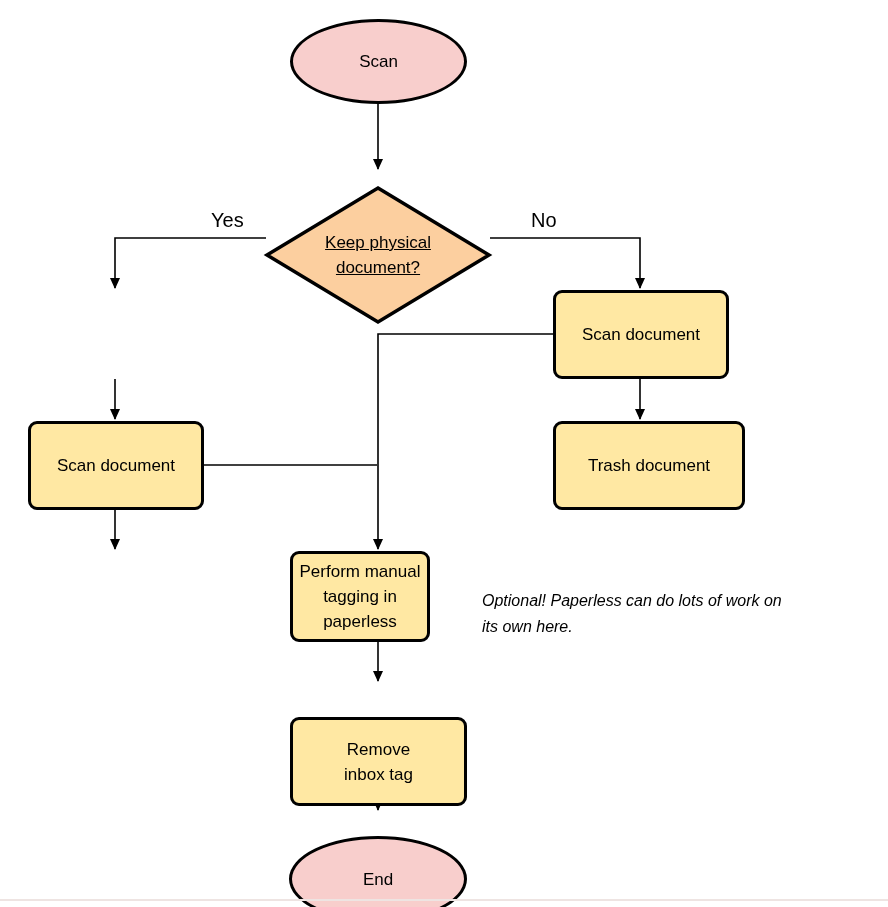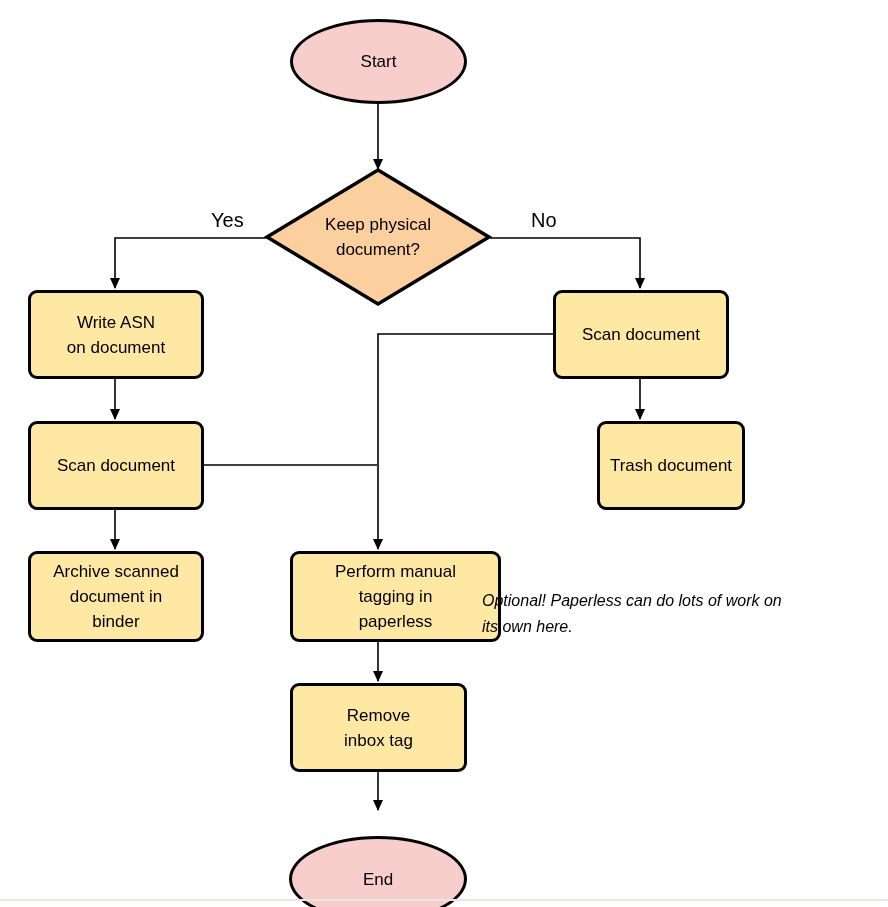--- a/index.html
+++ b/index.html
@@ -92,61 +92,52 @@
     <path d="M115,379 L115,419" marker-end="url(#arrowhead)"></path>
     <path d="M115,509 L115,549" marker-end="url(#arrowhead)"></path>
     <path d="M640,379 L640,419" marker-end="url(#arrowhead)"></path>
     <path d="M553,334 L378,334 L378,549" marker-end="url(#arrowhead)"></path>
     <path d="M203,465 L377,465"></path>
     <path d="M378,641 L378,681" marker-end="url(#arrowhead)"></path>
     <path d="M378,771 L378,810" marker-end="url(#arrowhead)"></path>
   </svg>
 
   <div class="node terminal" style="left:290px; top:19px; width:177px; height:85px;">
-    <span>Start</span>
+    <span>Scan</span>
   </div>
 
-  <div class="node diamond" style="left:263px; top:166px; width:230px; height:142px;">
+  <div class="node diamond" style="left:263px; top:184px; width:230px; height:142px;text-decoration:underline;">
     <svg width="230" height="142" viewBox="0 0 230 142">
       <polygon points="115,4 226,71 115,138 4,71"></polygon>
     </svg>
     <span class="label">Keep physical
 document?</span>
   </div>
 
-  <div class="node process" style="left:28px; top:290px; width:176px; height:89px;">
-    <span>Write ASN
-on document</span>
-  </div>
 
   <div class="node process" style="left:553px; top:290px; width:176px; height:89px;">
     <span>Scan document</span>
   </div>
 
   <div class="node process" style="left:28px; top:421px; width:176px; height:89px;">
     <span>Scan document</span>
   </div>
 
-  <div class="node process" style="left:553px; top:421px; width:148px; height:89px;margin-left:44px;">
+  <div class="node process" style="left:553px; top:421px; width:192px; height:89px;">
     <span>Trash document</span>
   </div>
 
-  <div class="node process" style="left:28px; top:551px; width:176px; height:91px;">
-    <span>Archive scanned
-document in
-binder</span>
-  </div>
 
-  <div class="node process" style="left:290px; top:551px; width:211px; height:91px;">
+  <div class="node process" style="left:290px; top:551px; width:140px; height:91px;">
     <span>Perform manual
 tagging in
 paperless</span>
   </div>
 
-  <div class="node process" style="left:290px; top:683px; width:177px; height:89px;">
+  <div class="node process" style="left:290px; top:717px; width:177px; height:89px;">
     <span>Remove
 inbox tag</span>
   </div>
 
   <div class="node terminal" style="left:289px; top:836px; width:178px; height:86px;">
     <span>End</span>
   </div>
 
   <span class="edge-label" style="left:211px; top:211px;">Yes</span>
   <span class="edge-label" style="left:531px; top:211px;">No</span>

